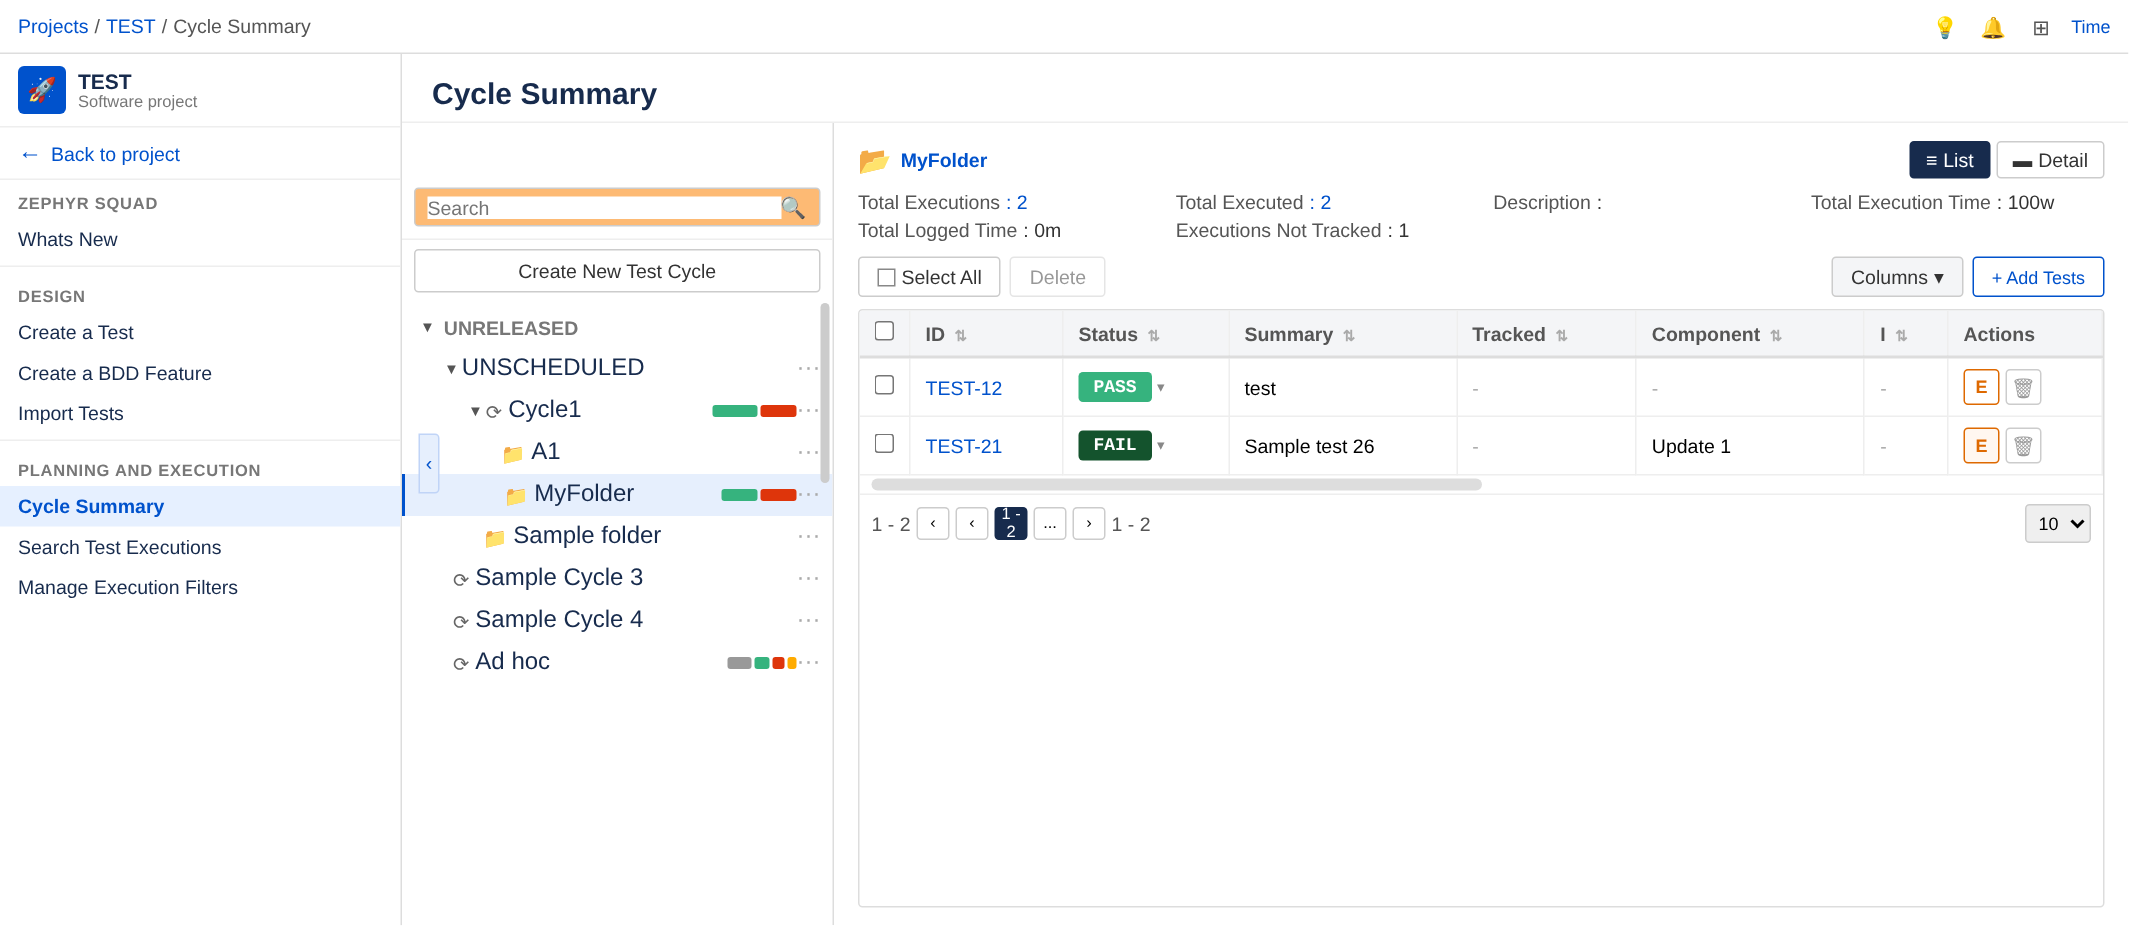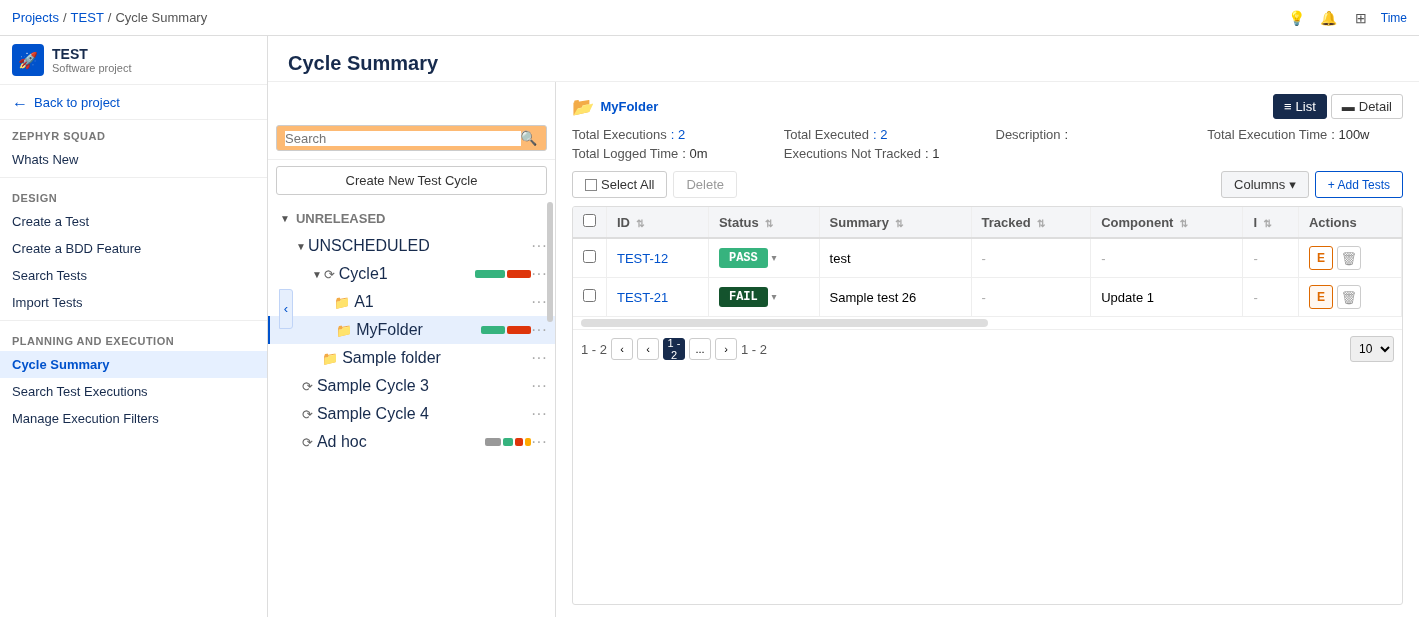--- a/index.html
+++ b/index.html
@@ -142,23 +142,20 @@
     <hr class="sidebar-divider">
 
     <div class="sidebar-section">DESIGN</div>
     <div class="sidebar-item">
       <span>Create a Test</span>
     </div>
     <div class="sidebar-item">
       <span>Create a BDD Feature</span>
     </div>
     <div class="sidebar-item">
-      <span>Search Tests</span>
-    </div>
-    <div class="sidebar-item">
       <span>Import Tests</span>
     </div>
     <hr class="sidebar-divider">
 
     <div class="sidebar-section">PLANNING AND EXECUTION</div>
     <div class="sidebar-item active">
       <span>Cycle Summary</span>
     </div>
     <div class="sidebar-item">
       <span>Search Test Executions</span>

